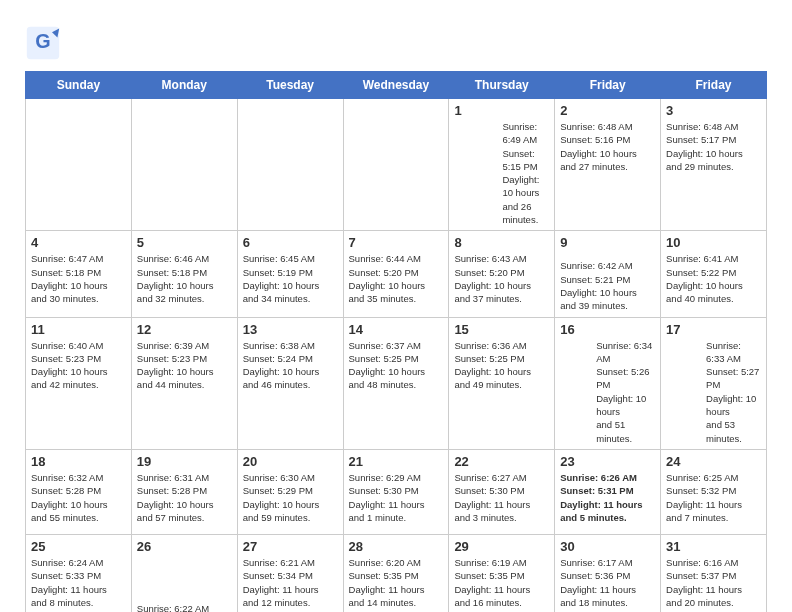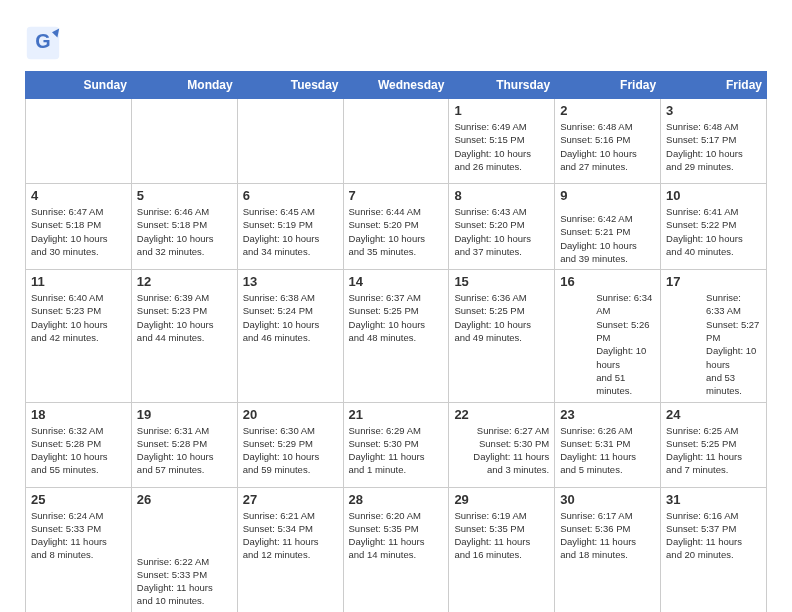--- a/index.html
+++ b/index.html
@@ -59,21 +59,21 @@
       width: 100%;
       border-collapse: collapse;
       table-layout: fixed;
     }
     th {
       background-color: #4472c4;
       color: #fff;
       font-size: 12px;
       font-weight: bold;
       padding: 6px 4px;
-      text-align: right;
+      text-align: center;
       border: 1px solid #4472c4;
     }
     td {
       border: 1px solid #ccc;
       vertical-align: top;
       padding: 4px 5px;
       font-size: 10px;
       color: #333;
       height: 85px;
       background: #fff;
@@ -137,21 +137,21 @@
       </tr>
   </thead>
   <tbody id="calendar-body">
   <tr class="week-row">
         <td class="empty"></td>
         <td class="empty"></td>
         <td class="empty"></td>
         <td class="empty"></td>
         <td>
           <span class="day-number">1</span>
-          <div class="day-info" style="white-space: pre-line;">Sunrise: 6:49 AM
+          <div class="day-info" style="white-space: pre-line; margin-left: 48px;">Sunrise: 6:49 AM
 Sunset: 5:15 PM
 Daylight: 10 hours
 and 26 minutes.</div>
         </td>
         <td>
           <span class="day-number">2</span>
           <div class="day-info" style="white-space: pre-line;">Sunrise: 6:48 AM
 Sunset: 5:16 PM
 Daylight: 10 hours
 and 27 minutes.</div>
@@ -290,36 +290,36 @@
         </td>
         <td>
           <span class="day-number">21</span>
           <div class="day-info" style="white-space: pre-line;">Sunrise: 6:29 AM
 Sunset: 5:30 PM
 Daylight: 11 hours
 and 1 minute.</div>
         </td>
         <td>
           <span class="day-number">22</span>
-          <div class="day-info" style="white-space: pre-line; text-align: right;">Sunrise: 6:27 AM
+          <div class="day-info" style="white-space: pre-line;">Sunrise: 6:27 AM
 Sunset: 5:30 PM
 Daylight: 11 hours
 and 3 minutes.</div>
         </td>
         <td>
           <span class="day-number">23</span>
-          <div class="day-info" style="white-space: pre-line;">Sunrise: 6:26 AM
+          <div class="day-info" style="white-space: pre-line; font-weight: bold;">Sunrise: 6:26 AM
 Sunset: 5:31 PM
 Daylight: 11 hours
 and 5 minutes.</div>
         </td>
         <td>
           <span class="day-number">24</span>
           <div class="day-info" style="white-space: pre-line;">Sunrise: 6:25 AM
-Sunset: 5:25 PM
+Sunset: 5:32 PM
 Daylight: 11 hours
 and 7 minutes.</div>
         </td>
       </tr>
       <tr class="week-row">
         <td>
           <span class="day-number">25</span>
           <div class="day-info" style="white-space: pre-line;">Sunrise: 6:24 AM
 Sunset: 5:33 PM
 Daylight: 11 hours

